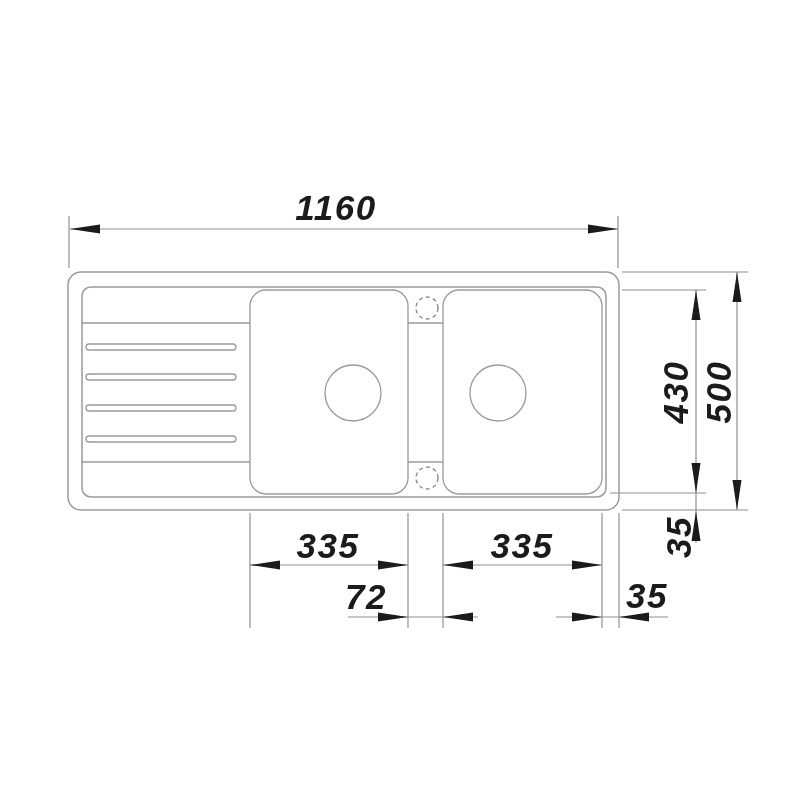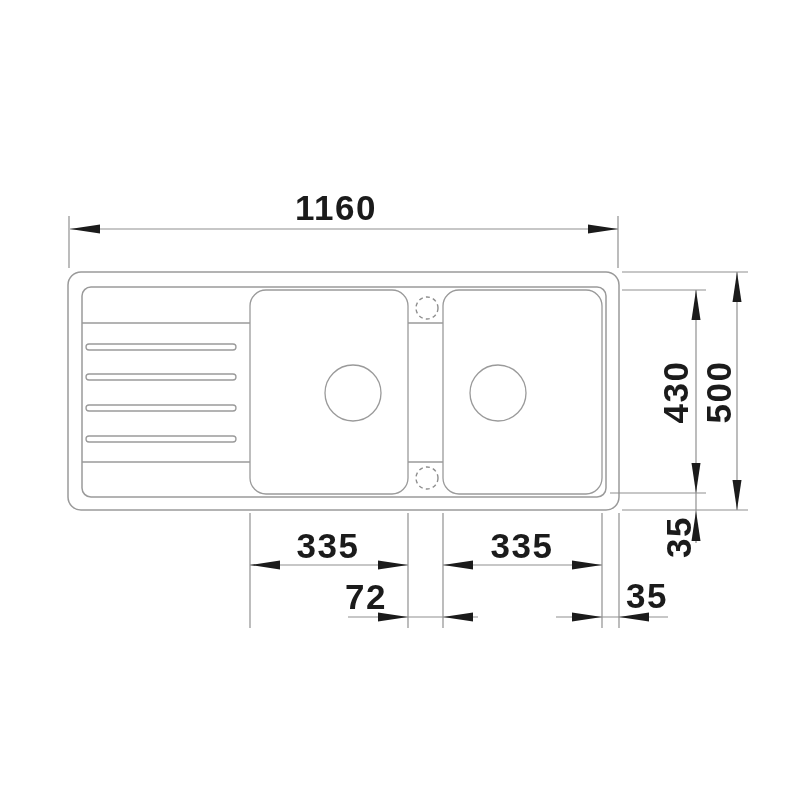--- a/index.html
+++ b/index.html
@@ -8,20 +8,21 @@
     background: #ffffff;
     width: 800px;
     height: 800px;
     overflow: hidden;
     font-family: "Liberation Sans", sans-serif;
   }
   #canvas-wrap {
     width: 800px;
     height: 800px;
     position: relative;
+    font-style: italic;
   }
   svg {
     display: block;
   }
   .outline {
     fill: none;
     stroke: #9a9a9a;
     stroke-width: 1.5;
   }
   .outline-thin {

